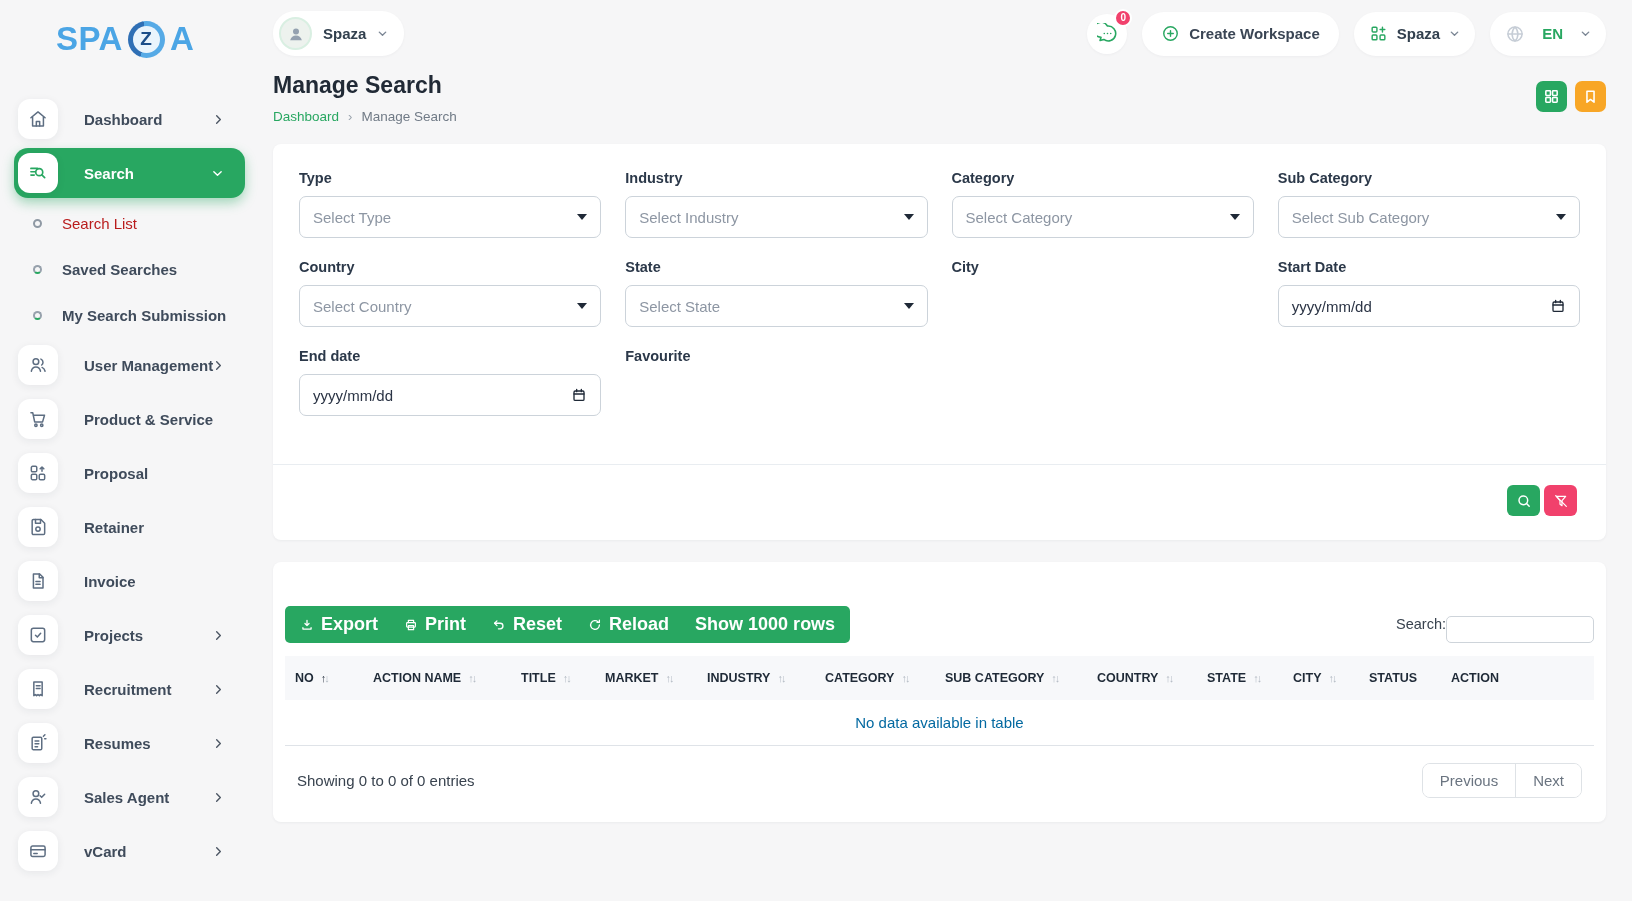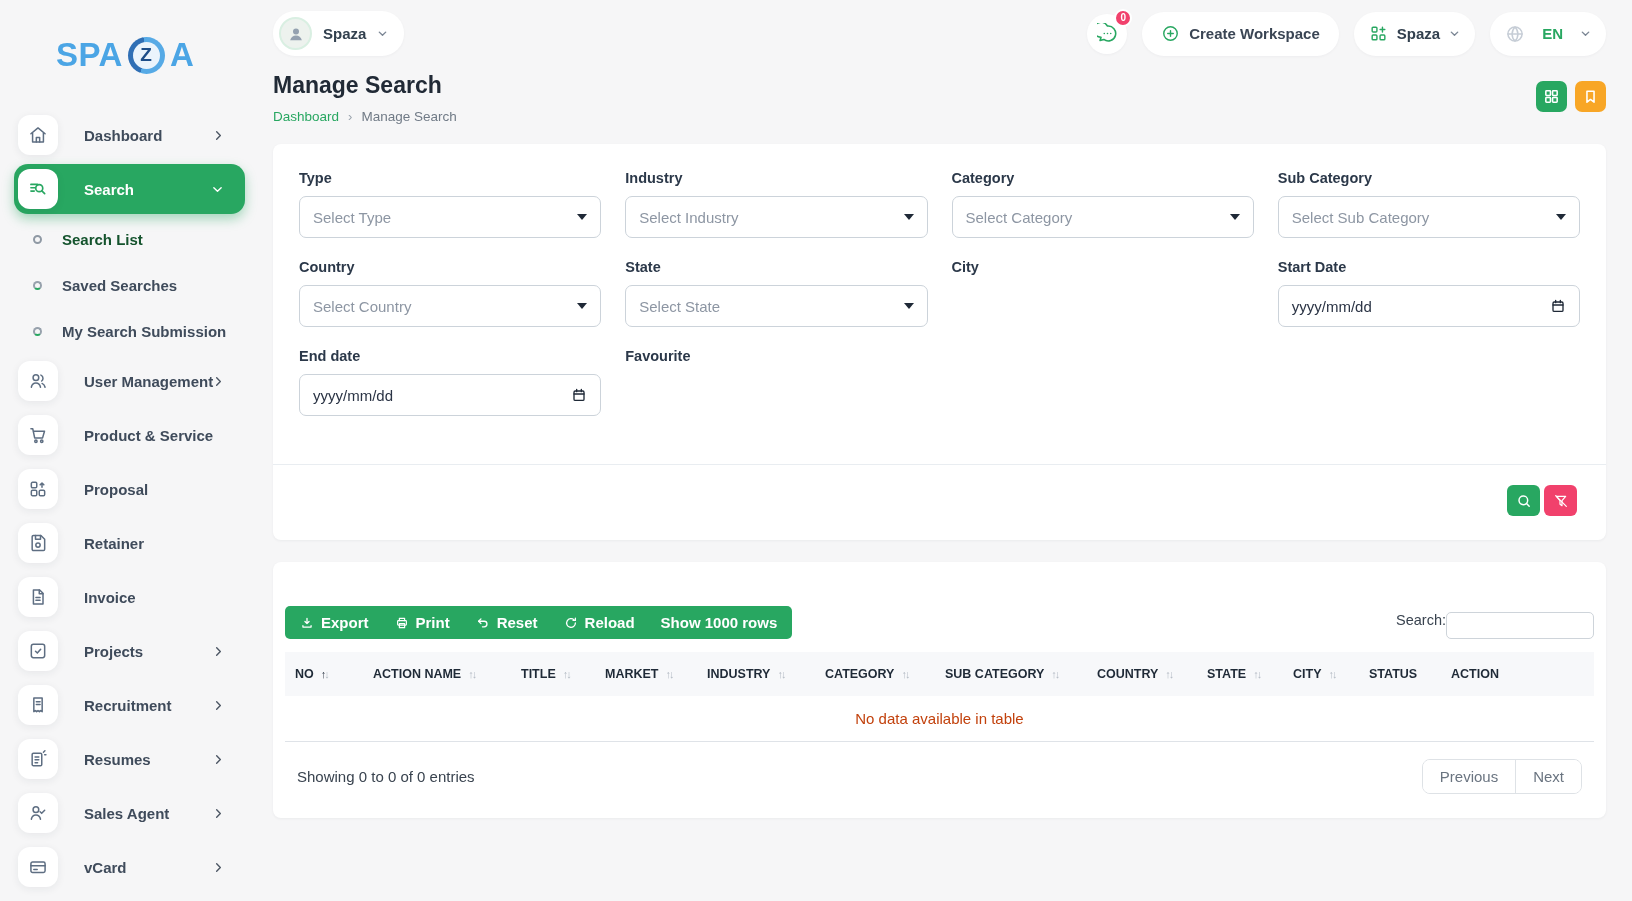--- a/index.html
+++ b/index.html
@@ -5,21 +5,21 @@
   * { box-sizing: border-box; margin: 0; padding: 0; }
   html,body { width:1632px; height:901px; }
   body {
     font-family:"Liberation Sans", sans-serif;
     background:#f6f6f7; color:#2b3445; overflow:hidden; position:relative;
   }
   svg { display:block; }
 
   
   .sidebar { position:absolute; left:0; top:0; bottom:0; width:250px; }
-  .logo { padding:36px 0 0 56px; display:flex; align-items:center; gap:3px;
+  .logo { padding:20px 0 0 56px; display:flex; align-items:center; gap:3px;
           font-size:33px; font-weight:800; color:#4ba5e5; letter-spacing:.5px; cursor:pointer; }
   .logo-z { width:37px; height:37px; border-radius:50%;
             background:conic-gradient(from 200deg,#2f6fb5 0 150deg,#56aae6 150deg 360deg);
             display:grid; place-items:center; margin:0 2px; }
   .logo-z b { width:27px; height:27px; border-radius:50%; background:#eaf4fc; color:#1d4e89;
               font-size:19px; font-weight:800; display:grid; place-items:center; }
   .nav { margin-top:34px; padding-left:18px; }
   .nav-item { position:relative; display:flex; align-items:center; height:54px; cursor:pointer; color:#3f4b5b; }
   .tile { width:40px; height:40px; border-radius:12px; background:#fff;
           box-shadow:0 2px 8px rgba(30,40,60,.07); display:grid; place-items:center; color:#5e6e82; flex:0 0 auto; }
@@ -29,21 +29,21 @@
   .chev svg { width:11px; height:11px; }
   .nav-item.active { background:#28a761; border-radius:14px; margin:2px 5px 2px -4px; padding-left:4px;
                      height:50px; box-shadow:0 5px 12px rgba(40,167,97,.4); color:#fff; }
   .nav-item.active .tile { color:#28a761; }
   .nav-item.active .nav-label { font-weight:700; }
   .nav-item.active .chev { color:#fff; right:22px; }
   .rot90 svg { transform:rotate(90deg); }
   .sub-item { display:flex; align-items:center; height:46px; cursor:pointer; color:#3f4b5b; }
   .bullet { width:9px; height:9px; border-radius:50%; border:2px solid #97a1ac; border-bottom-color:#28a761; margin-left:15px; flex:0 0 auto; }
   .sub-label { margin-left:20px; font-size:15px; font-weight:600; }
-  .sub-item.active-sub .sub-label { color:#14532d; font-weight:700; }
+  .sub-item.active-sub .sub-label { color:#b91c1c; font-weight:400; }
   .sub-item.active-sub .bullet { border-color:#8f99a4; }
 
   
   .main { position:absolute; left:250px; right:0; top:0; bottom:0; padding:0 26px 0 23px; }
   .topbar { display:flex; justify-content:space-between; align-items:center; margin-top:11px; height:45px; }
   .pill { background:#fff; border-radius:22px; display:flex; align-items:center;
           box-shadow:0 1px 3px rgba(20,30,50,.04); cursor:pointer; }
   .ws-pill { padding:5px 16px 5px 6px; gap:11px; height:45px; }
   .avatar { width:33px; height:33px; border-radius:50%; background:#edf2ee; border:2px solid #d9efe2; display:grid; place-items:center; }
   .avatar svg { width:20px; height:20px; }
@@ -88,36 +88,36 @@
   .filter-footer { border-top:1px solid #e9edf1; margin:48px -26px 0; padding:20px 29px 24px;
                    display:flex; justify-content:flex-end; gap:4px; }
   .fbtn { width:33px; height:31px; border-radius:6px; border:none; display:grid; place-items:center; color:#fff; cursor:pointer; }
   .fbtn svg { width:16px; height:16px; }
 
   
   .table-card { margin-top:22px; padding:44px 12px 0; }
   .table-toolbar { display:flex; justify-content:space-between; align-items:flex-end; }
   .btn-group { display:flex; background:#28a761; border-radius:5px; padding:1px 2px; }
   .btn-group button { display:flex; align-items:center; gap:7px; background:transparent; border:none; color:#fff;
-                      font-family:inherit; font-weight:700; font-size:15px; padding:7px 13px; cursor:pointer; }
+                      font-family:inherit; font-weight:700; font-size:18px; padding:7px 13px; cursor:pointer; }
   .btn-group button svg { width:14px; height:14px; }
   .tsearch { display:flex; align-items:flex-start; font-size:14.5px; color:#39434f; }
   .tsearch input { width:148px; height:27px; border:1px solid #ced4da; border-radius:5px; padding:0 8px;
                    font-size:14px; font-family:inherit; outline:none; }
   table { width:100%; border-collapse:collapse; margin-top:13px; table-layout:fixed; }
   thead tr { background:#f7f8fa; }
   th { text-align:left; font-size:12.5px; font-weight:700; color:#1f2a37; padding:15px 10px; white-space:nowrap; cursor:pointer; }
   th:nth-child(1){width:78px} th:nth-child(2){width:148px} th:nth-child(3){width:84px}
   th:nth-child(4){width:102px} th:nth-child(5){width:118px} th:nth-child(6){width:120px}
   th:nth-child(7){width:152px} th:nth-child(8){width:110px} th:nth-child(9){width:86px}
   th:nth-child(10){width:76px} th:nth-child(11){width:82px}
   .sort { color:#b3bac3; font-size:11px; margin-left:7px; letter-spacing:-2px; }
   .sort i { font-style:normal; }
   .sort.sorted i:first-child { color:#2a3442; }
-  td.empty { text-align:center; padding:14px 10px; font-size:15px; color:#c2410c; border-bottom:1px solid #dfe3e8; }
+  td.empty { text-align:center; padding:14px 10px; font-size:15px; color:#0369a1; border-bottom:1px solid #dfe3e8; }
   .table-footer { display:flex; justify-content:space-between; align-items:center; padding:17px 12px 24px 12px; }
   .summary { font-size:15px; color:#39434f; }
   .pag { display:flex; border:1px solid #dee2e6; border-radius:8px; overflow:hidden; }
   .pag button { padding:8px 17px; font-size:15px; color:#6a7480; background:#fff; border:none; cursor:pointer; font-family:inherit; }
   .pag button + button { border-left:1px solid #dee2e6; }
 </style>
 </head>
 <body>
 
 <div class="app">

